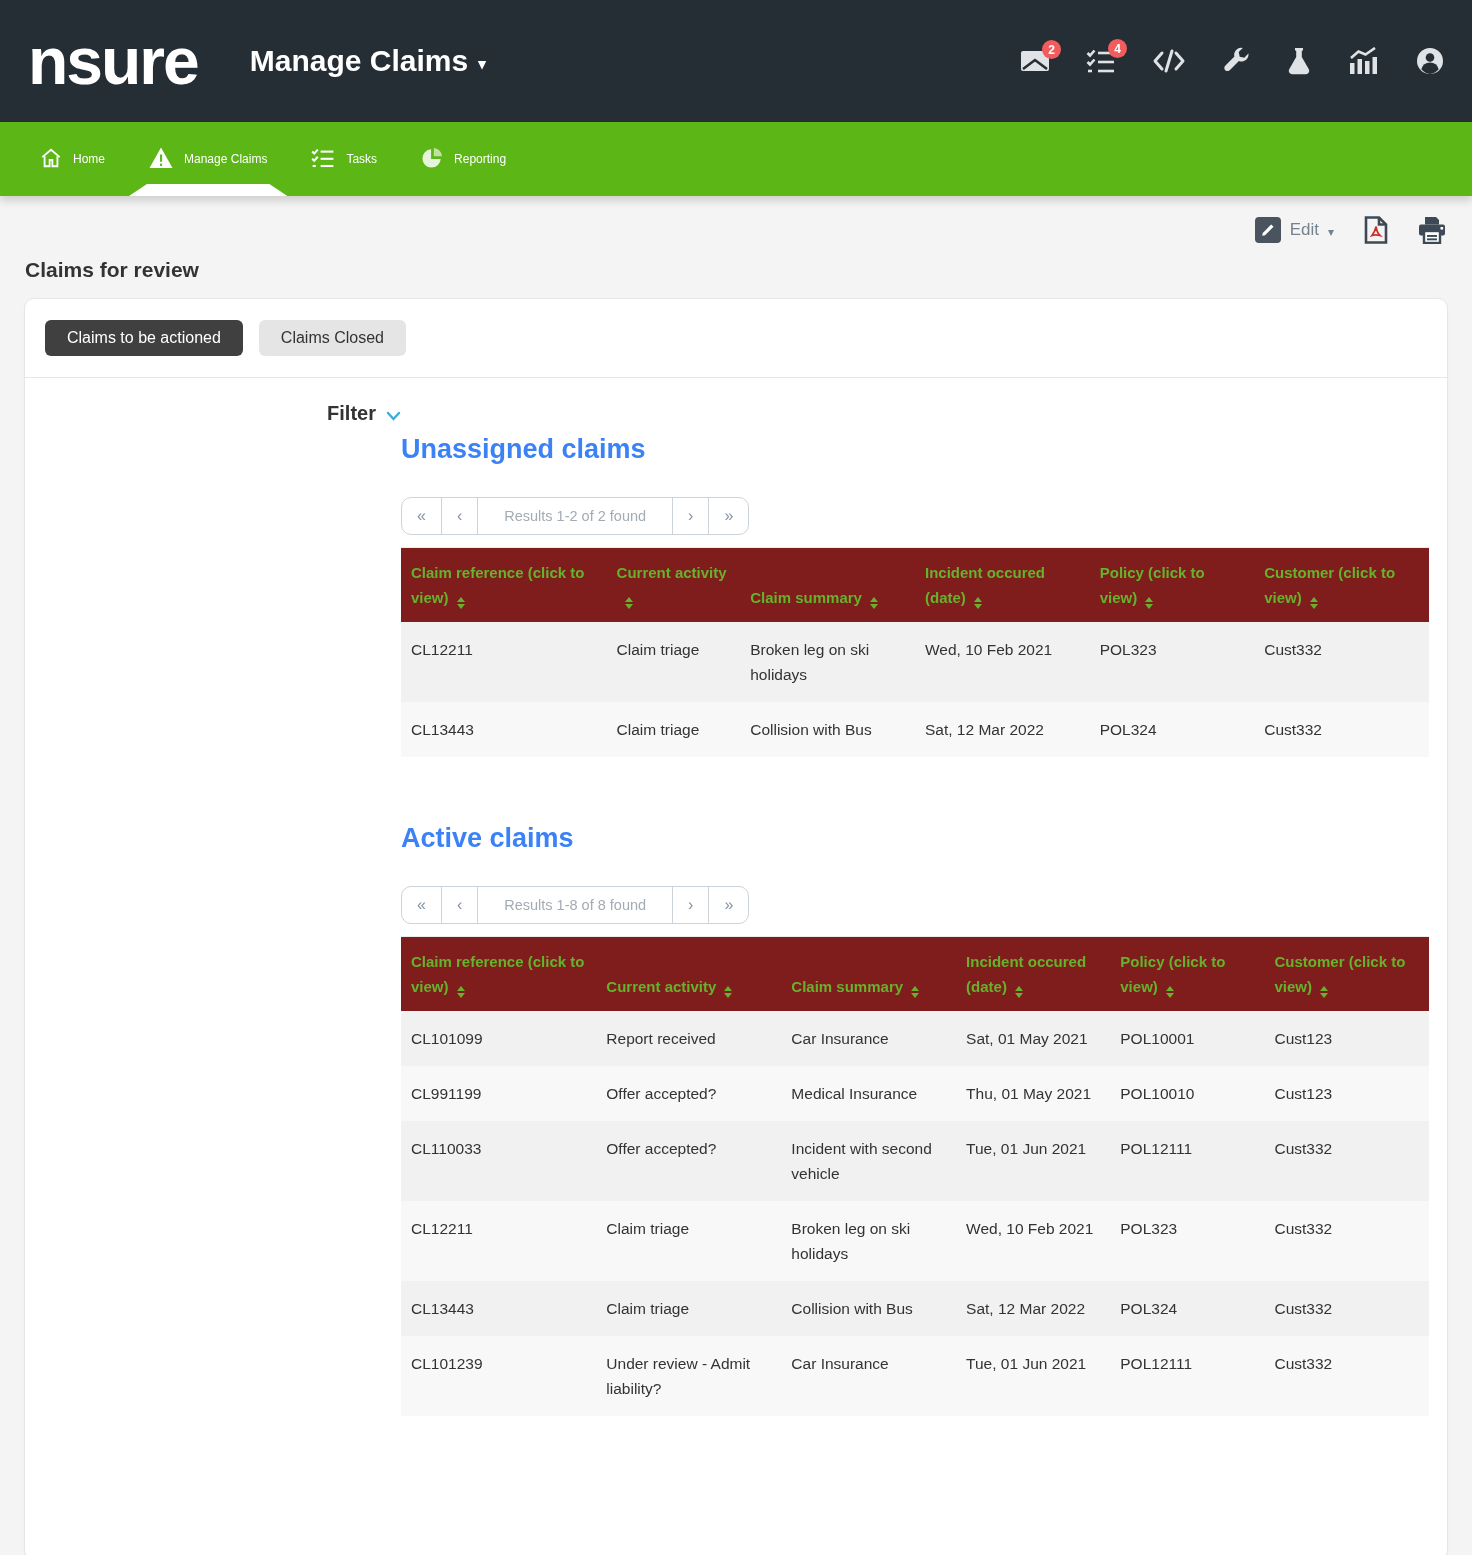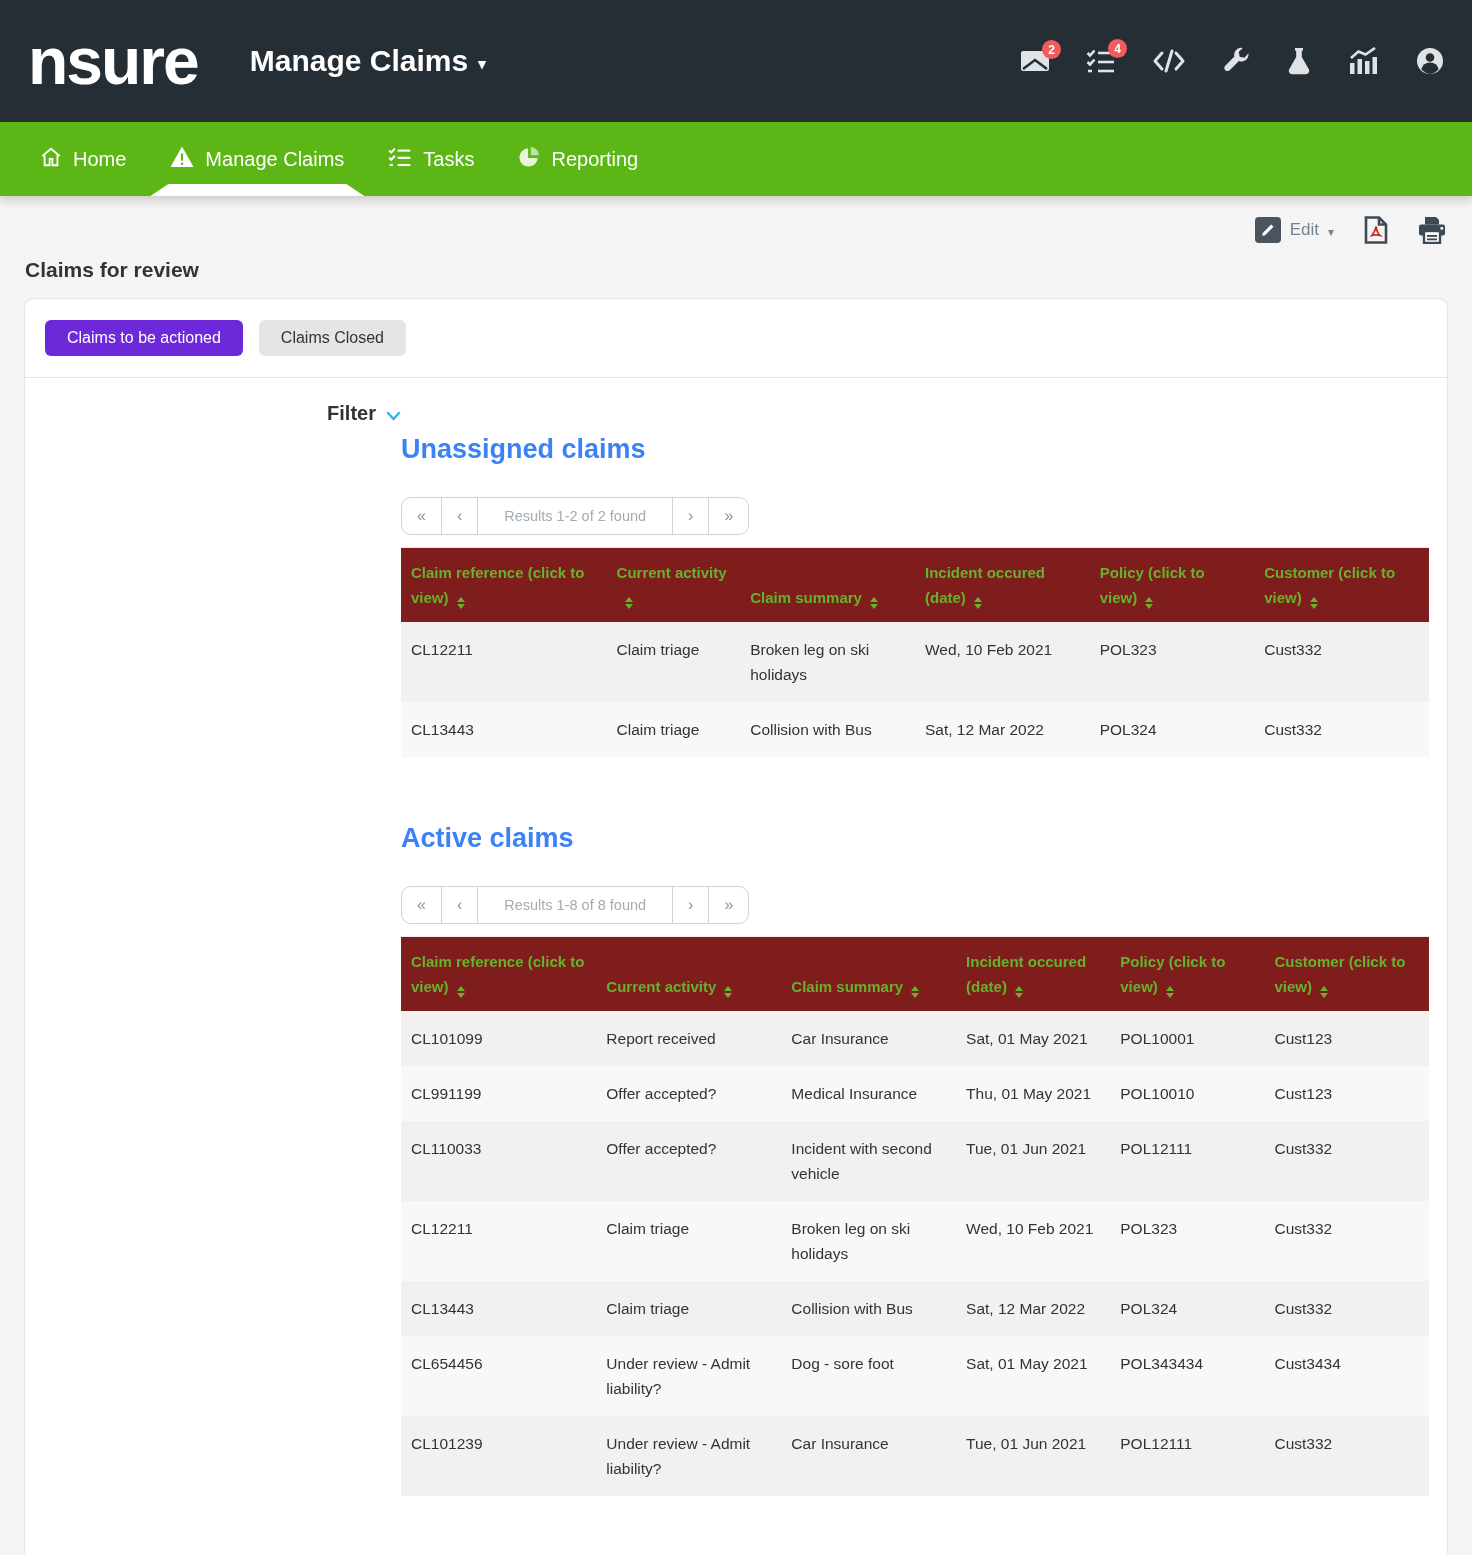--- a/index.html
+++ b/index.html
@@ -24,21 +24,21 @@
     background: var(--badge-red, #f25c5c); color:#fff; border-radius:10px;
     font-size:12px; font-weight:bold; display:flex; align-items:center; justify-content:center; padding:0 4px;
   }
   
   .greenbar {
     height:74px; background: var(--brand-green, #5cb615);
     display:flex; align-items:stretch; padding:0 36px; gap:36px;
     position:relative; box-shadow:0 5px 8px rgba(0,0,0,.15);
   }
   .nav-item {
-    display:flex; align-items:center; gap:11px; color:#fff; font-size:20px;
+    display:flex; align-items:center; gap:11px; color:#fff; font-size:12px;
     position:relative; padding:0 4px; cursor:pointer;
   }
   .nav-item.active::after {
     content:""; position:absolute; left:-16px; right:-16px; bottom:0; height:12px;
     background:#fff; clip-path: polygon(18px 0, calc(100% - 18px) 0, 100% 100%, 0 100%);
   }
   
   .utilrow { display:flex; justify-content:flex-end; align-items:center; gap:30px; padding:16px 26px 0 0; height:52px; }
   .edit-group { display:flex; align-items:center; gap:9px; cursor:pointer; }
   .pencil-box { width:26px; height:26px; border-radius:4px; background:#49545f; display:flex; align-items:center; justify-content:center; }
@@ -48,21 +48,21 @@
   .page-title { font-size:21px; font-weight:bold; color:#333; padding:10px 0 0 25px; }
   .card {
     margin:16px 24px 0 24px; background:#fff; border:1px solid #e6e6e6;
     border-radius:10px; height:1262px; overflow:hidden; box-shadow:0 1px 2px rgba(0,0,0,.04);
   }
   .tabs-row { display:flex; gap:16px; padding:21px 20px; border-bottom:1px solid #e6e6e6; }
   .tab-pill {
     font-size:16px; padding:9px 22px; border-radius:6px; background:#e5e5e5; color:#333;
     border:none; cursor:pointer; font-family:inherit;
   }
-  .tab-pill.active { background:#6d28d9; color:#fff; }
+  .tab-pill.active { background:#404040; color:#fff; }
   .content { display:flex; padding:22px 18px 0 20px; }
   .filter-col { width:356px; flex:none; }
   .filter-head { display:flex; align-items:center; gap:10px; font-size:20px; font-weight:bold; color:#333; padding:2px 0 0 4px; cursor:pointer;justify-content:flex-end; }
   .tables-col { flex:1; }
   .section-title { font-size:27px; font-weight:bold; color:#3b82f6; }
   .section-title.first { margin-top:34px; }
   .section-title.second { margin-top:66px; }
   
   .pager {
     display:inline-flex; align-items:stretch; border:1px solid #ccd3d9; border-radius:10px;
@@ -392,28 +392,20 @@
             </tr>
             <tr>
               <td>CL13443</td>
               <td>Claim triage</td>
               <td>Collision with Bus</td>
               <td>Sat, 12 Mar 2022</td>
               <td>POL324</td>
               <td>Cust332</td>
             </tr>
             <tr>
-              <td>CL654456</td>
-              <td>Under review - Admit liability?</td>
-              <td>Dog - sore foot</td>
-              <td>Sat, 01 May 2021</td>
-              <td>POL343434</td>
-              <td>Cust3434</td>
-            </tr>
-            <tr>
               <td>CL101239</td>
               <td>Under review - Admit liability?</td>
               <td>Car Insurance</td>
               <td>Tue, 01 Jun 2021</td>
               <td>POL12111</td>
               <td>Cust332</td>
             </tr>
           </tbody>
       </table>
 

